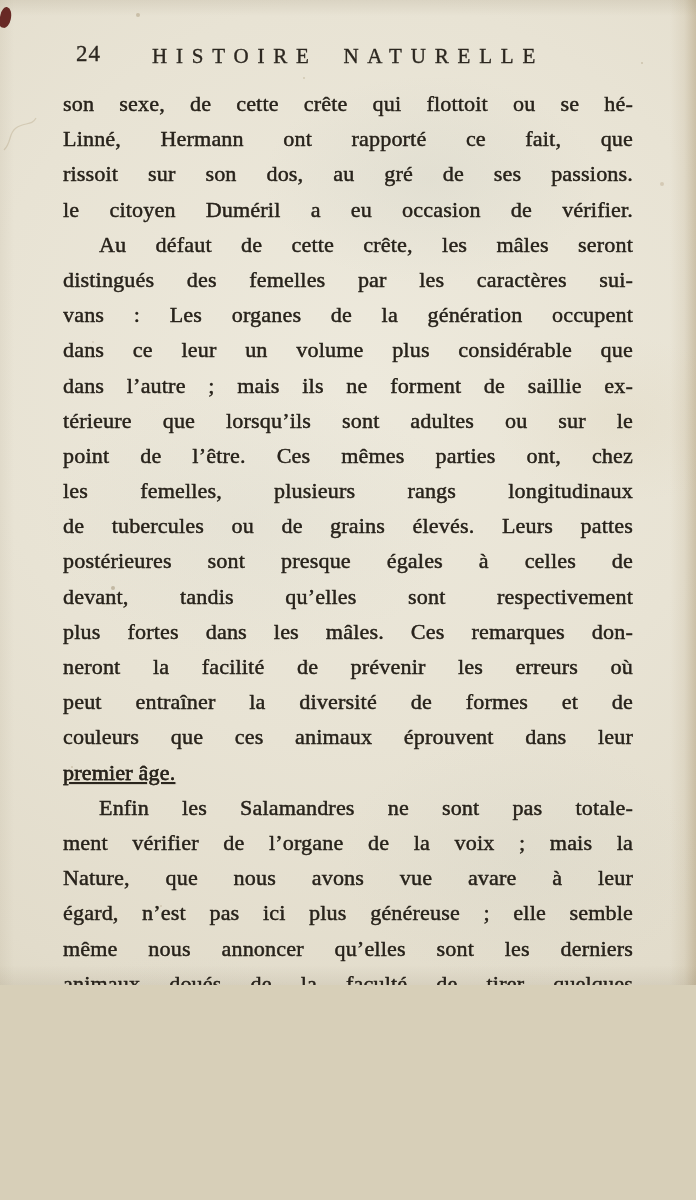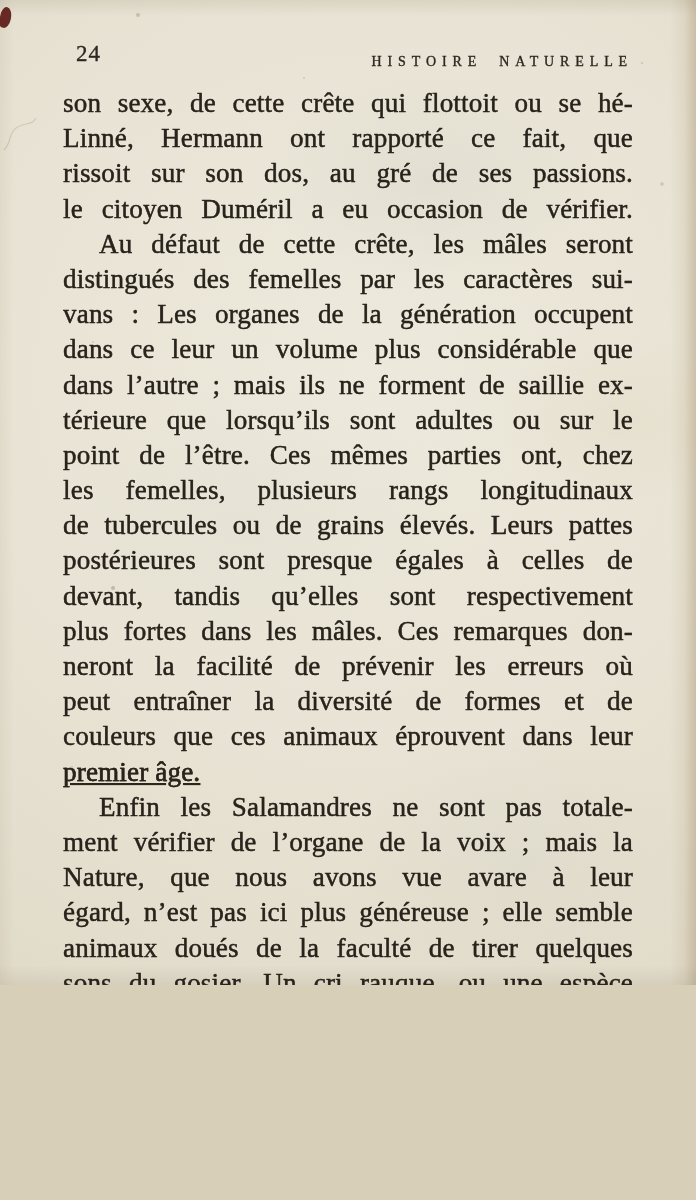--- a/index.html
+++ b/index.html
@@ -72,31 +72,30 @@
   
   .crease { position: absolute; left: 2px; top: 112px; pointer-events: none; opacity: 0.55; }
   
   .pageno {
     position: absolute; left: 76px; top: 41px;
     font-size: 23px; color: #2c2720; letter-spacing: 1px;
     -webkit-text-stroke: 0.3px #2c2720;
   }
   .runtitle {
     position: absolute; left: 63px; top: 44px; width: 570px;
-    text-align: right;
-    font-size: 14px; color: #2c2720;
+    text-align: center;
+    font-size: 21px; color: #2c2720;
     letter-spacing: 0.42em; word-spacing: 0.55em;
     -webkit-text-stroke: 0.35px #2c2720;
     white-space: nowrap;
-    margin-top: 10px;
   }
   
   .textblock { position: absolute; left: 63px; top: 86px; width: 570px; }
   .line {
-    font-size: 27px; line-height: 35.2px; height: 35.2px;
+    font-size: 22px; line-height: 35.2px; height: 35.2px;
     color: #28231c; letter-spacing: 0.2px;
     text-align: justify; text-align-last: justify;
     overflow: hidden;
     -webkit-text-stroke: 0.38px #2a251d;
     text-shadow: 0.3px 0.3px 0.6px rgba(52,44,32,0.45);
   }
   .line::after { content: ""; display: inline-block; width: 100%; }
   .line.indent { text-indent: 36px; }
   .line.end { text-align-last: left; text-decoration: underline; }
   .line.end::after { content: none; }
@@ -138,17 +137,18 @@
     <div class="line">devant, tandis qu’elles sont respectivement</div>
     <div class="line">plus fortes dans les mâles. Ces remarques don-</div>
     <div class="line">neront la facilité de prévenir les erreurs où</div>
     <div class="line">peut entraîner la diversité de formes et de</div>
     <div class="line">couleurs que ces animaux éprouvent dans leur</div>
     <div class="line end">premier âge.</div>
     <div class="line indent">Enfin les Salamandres ne sont pas totale-</div>
     <div class="line">ment vérifier de l’organe de la voix ; mais la</div>
     <div class="line">Nature, que nous avons vue avare à leur</div>
     <div class="line">égard, n’est pas ici plus généreuse ; elle semble</div>
+    <div class="line">même nous annoncer qu’elles sont les derniers</div>
     <div class="line">animaux doués de la faculté de tirer quelques</div>
     <div class="line">sons du gosier. Un cri rauque, ou une espèce</div>
   </div>
 
 </div>
 
 </body></html>

